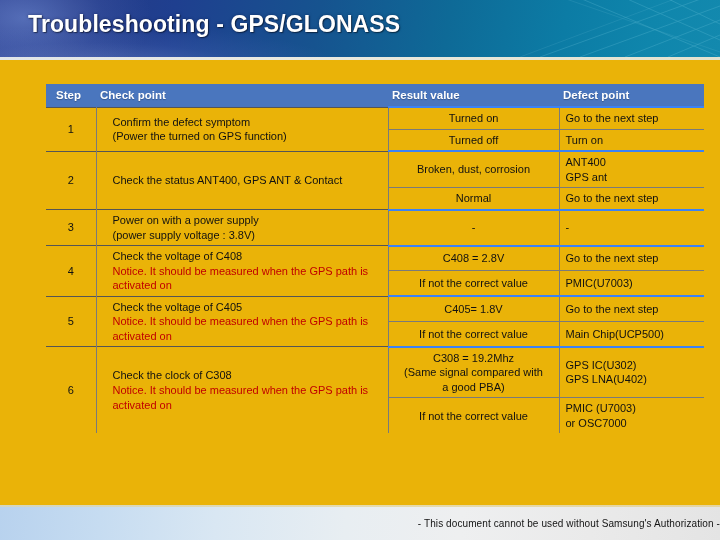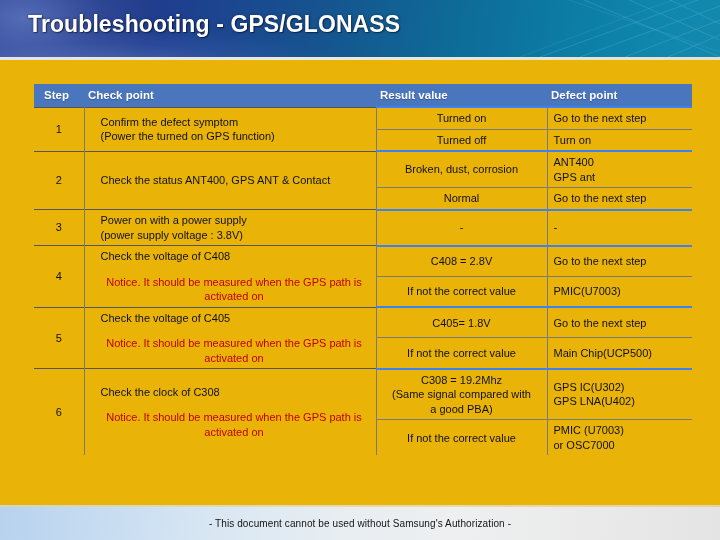--- a/index.html
+++ b/index.html
@@ -92,21 +92,21 @@
     height: 3px;
     background: linear-gradient(100deg,
         rgba(225,232,245,0.95) 0%,
         rgba(235,240,248,0.9) 40%,
         rgba(225,235,242,0.85) 100%);
   }
 
   
   .table-wrap {
     position: absolute;
-    left: 34px;
+    left: 46px;
     top: 84px;
     width: 658px;
   }
   table.tbl {
     border-collapse: collapse;
     width: 658px;
     table-layout: fixed;
     font-size: 11px;
     color: #111111;
   }
@@ -171,22 +171,20 @@
     border-top: 1px solid #7a7a7a;
   }
   tr.step-row td.result-cell,
   tr.step-row td.defect-cell {
     border-top: 2px solid #3b82f6;
   }
 
   .notice {
     color: #c00000;
     display: block;
-    margin-top: 11px;
-    text-align: center;
   }
   .check-line { display: block; }
   .check-para { display: block; }
 
   
   .footer-band {
     position: absolute;
     left: 0;
     bottom: 0;
     width: 720px;
@@ -209,21 +207,21 @@
     background: linear-gradient(95deg,
         rgba(205,222,240,0.8) 0%,
         rgba(228,236,243,0.7) 50%,
         rgba(226,226,226,0.7) 100%);
   }
   .footer-text {
     position: absolute;
     left: 0;
     bottom: 11px;
     width: 720px;
-    text-align: center;
+    text-align: right;
     font-size: 10px;
     color: #141414;
     letter-spacing: 0.1px;
   }
 </style>
 </head>
 <body>
 
 <div class="slide">
 

